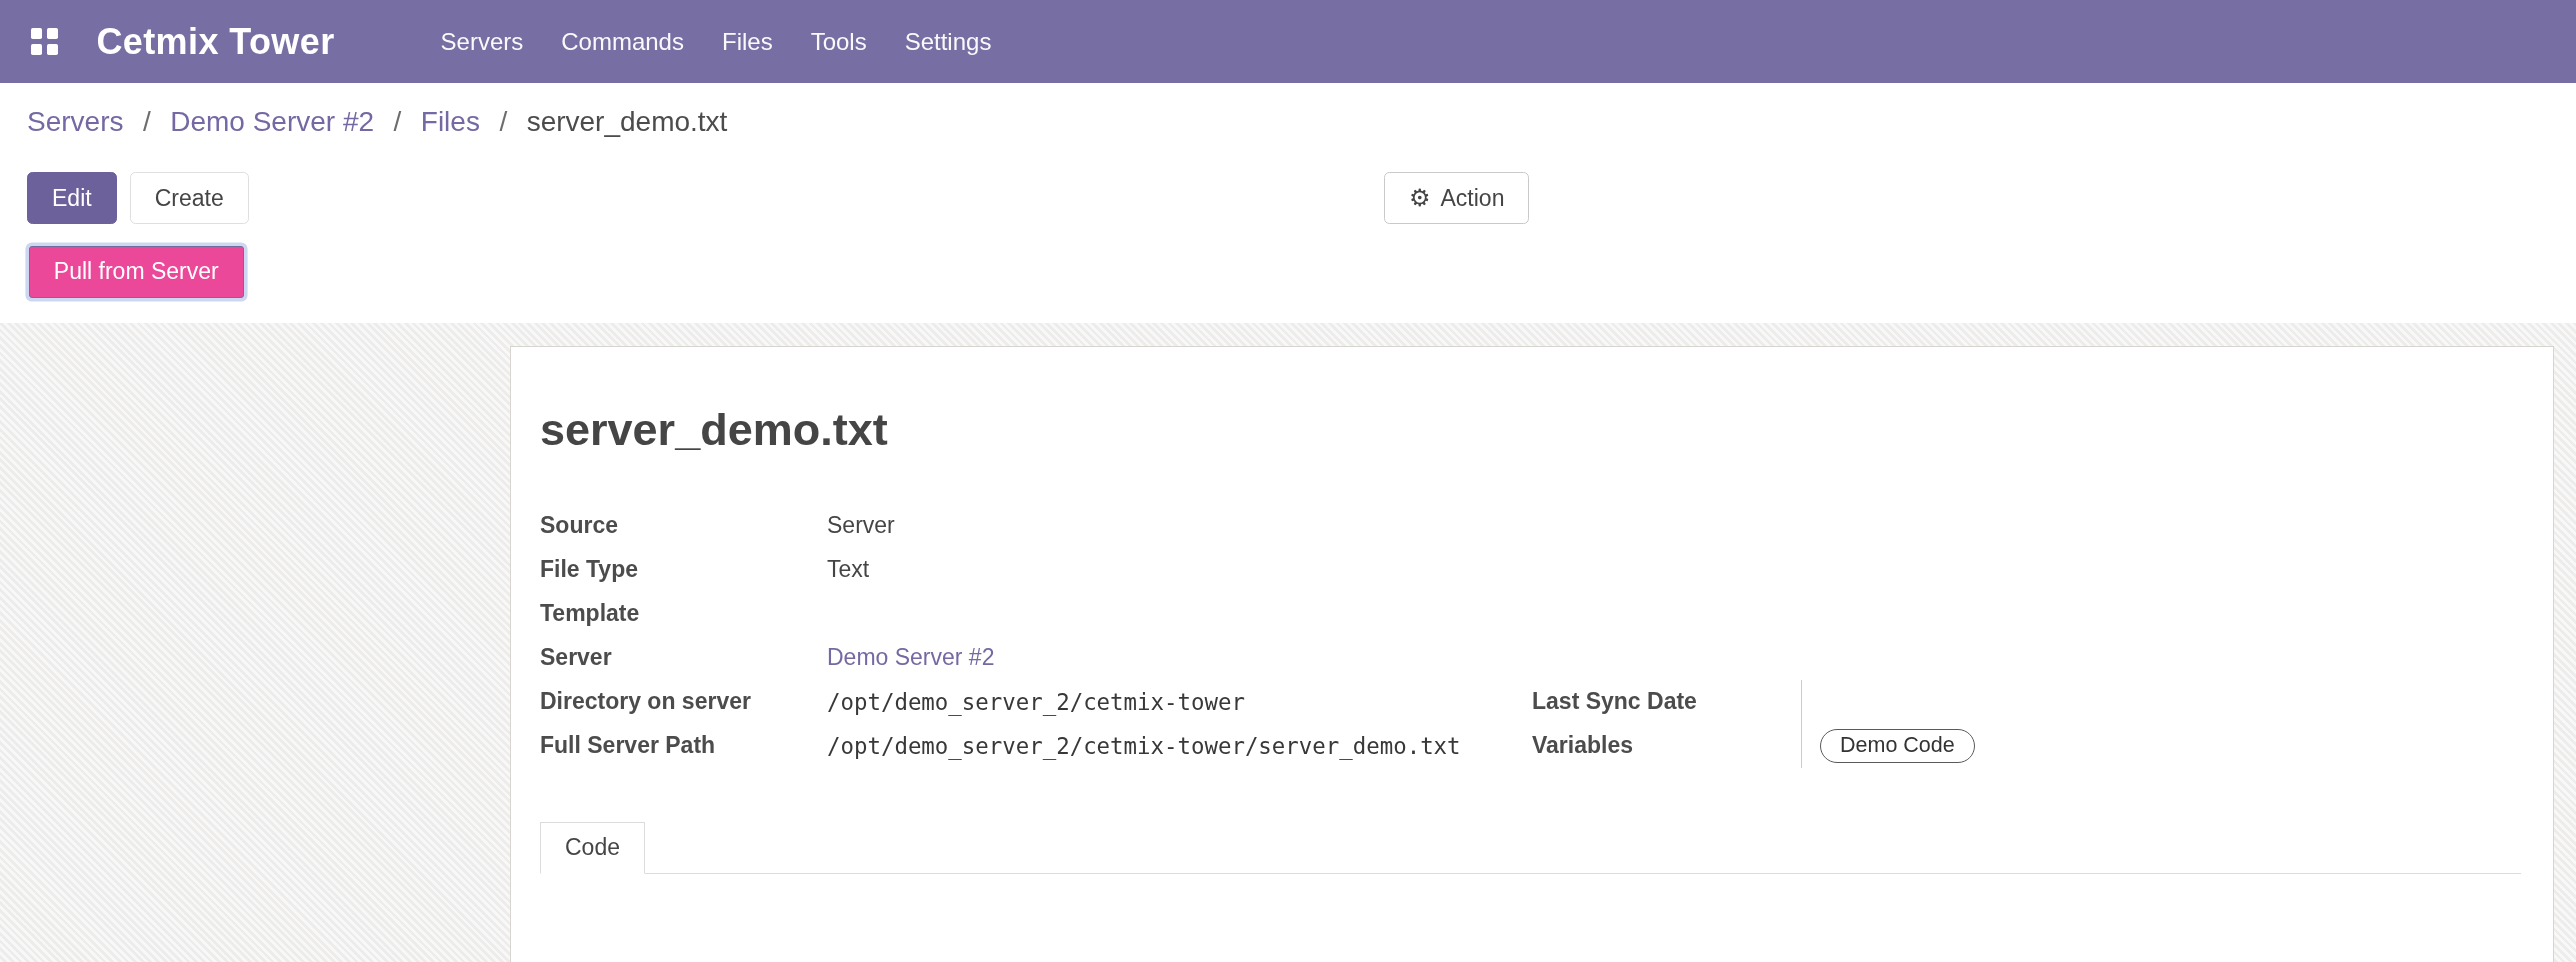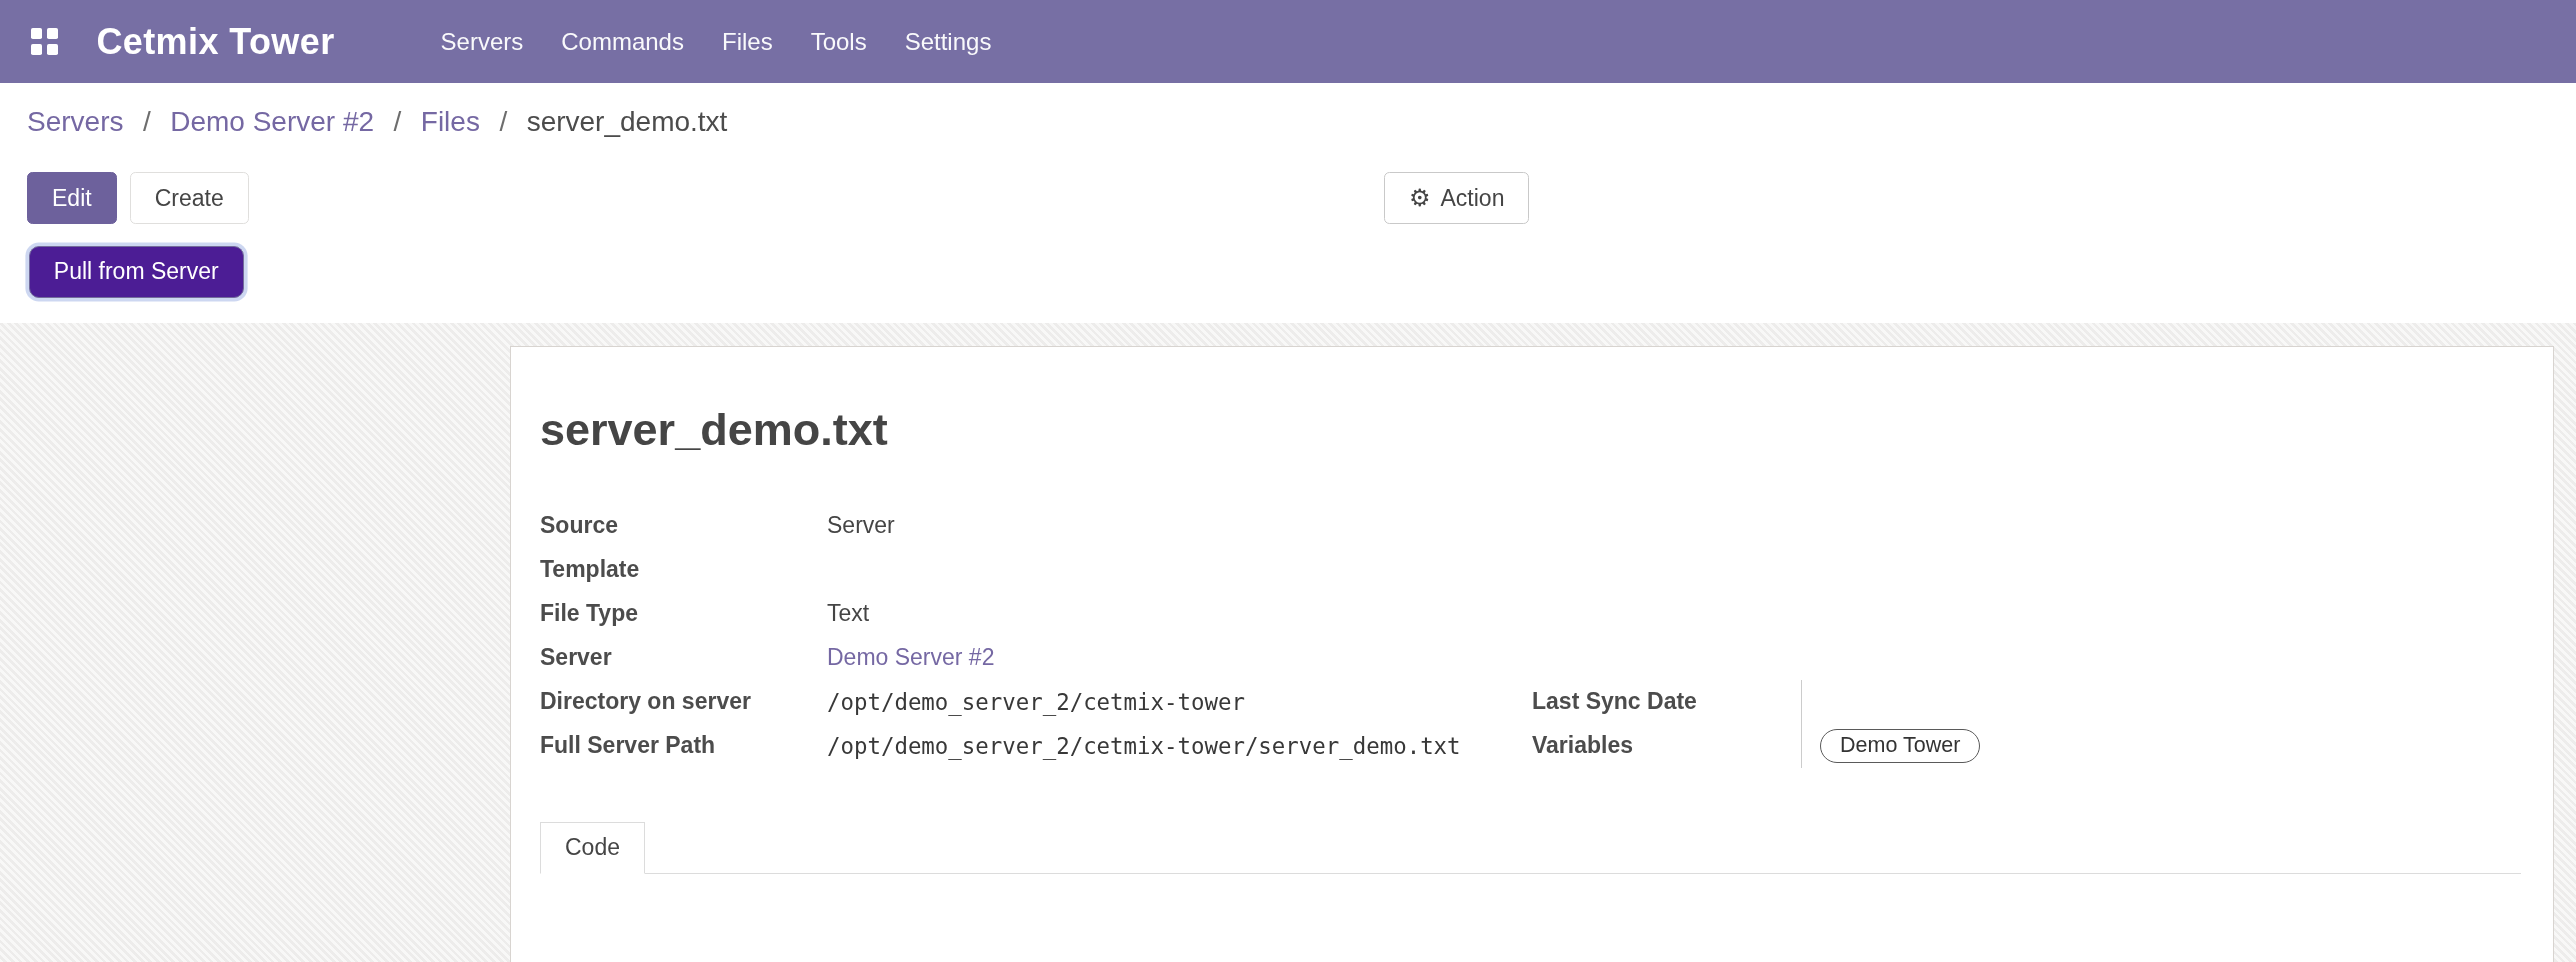--- a/index.html
+++ b/index.html
@@ -47,21 +47,21 @@
   .btn-edit { background:#6d619c; border:0.9px solid #6d619c; color:#ffffff; margin-right:9px; }
   .btn-create { background:#ffffff; border:0.9px solid #e0dfdd; color:#454545; }
   .btn-action {
     position:absolute; left:1357px; top:0;
     background:#ffffff; border:0.9px solid #c9c9c9; color:#454545; gap:10px;
   }
   .gear { font-size:24px; line-height:1; }
 
   .pull-row { padding:1.8px 0 25px 1.8px; }
   .btn-pull {
-    background:#4c1d95; border:0.9px solid #736c9b; color:#ffffff; border-radius:10px;
+    background:#ec4899; border:0.9px solid #736c9b; color:#ffffff; border-radius:3px;
     box-shadow:0 0 0 3.6px rgba(145,166,224,.45);
   }
 
   
   .content {
     flex:1; overflow:hidden;
     background-color:#f0efee;
     background-image:repeating-linear-gradient(45deg, rgba(255,255,255,.55) 0 2.7px, rgba(0,0,0,0.012) 2.7px 5.4px);
   }
   .sheet {
@@ -154,26 +154,26 @@
     <h1>server_demo.txt</h1>
 
     <div class="fields">
 
       <div class="col-left">
         <div class="frow">
           <span class="lbl">Source</span>
           <span class="val">Server</span>
         </div>
         <div class="frow">
+          <span class="lbl">File Type</span>
+          <span class="val">Text</span>
+        </div>
+        <div class="frow">
           <span class="lbl">Template</span>
           <span class="val"></span>
-        </div>
-        <div class="frow">
-          <span class="lbl">File Type</span>
-          <span class="val">Text</span>
         </div>
         <div class="frow">
           <span class="lbl">Server</span>
           <span class="val link">Demo Server #2</span>
         </div>
         <div class="frow">
           <span class="lbl">Directory on server</span>
           <span class="val mono">/opt/demo_server_2/cetmix-tower</span>
         </div>
         <div class="frow">
@@ -185,21 +185,21 @@
       <div class="col-right">
         <div class="frow">
           <span class="lbl">Last Sync Date</span>
           <span class="val-cell">
             <span class="val"></span>
           </span>
         </div>
         <div class="frow">
           <span class="lbl">Variables</span>
           <span class="val-cell">
-            <span class="tag">Demo Tower</span>
+            <span class="tag">Demo Code</span>
           </span>
         </div>
       </div>
     </div>
 
     <div class="notebook">
       <div class="tab-headers">
         <button class="tab">Code</button>
       </div>
       <div class="tab-content"></div>

